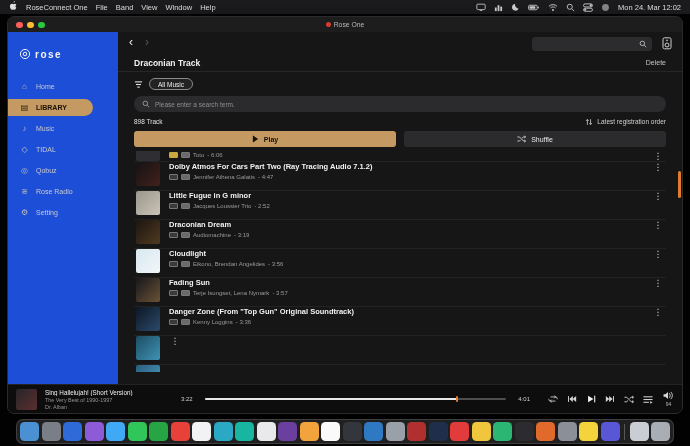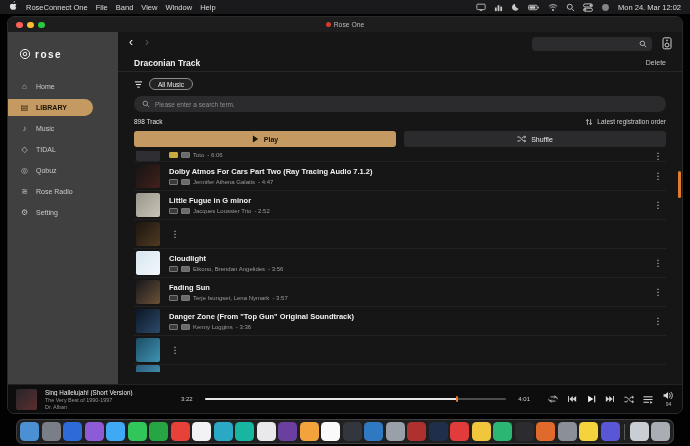--- a/index.html
+++ b/index.html
@@ -20,21 +20,21 @@
     border-radius:7px;overflow:hidden;box-shadow:0 12px 34px rgba(0,0,0,.65);border:1px solid #2a2a2a}
   .titlebar{position:relative;height:15px;background:#1d1d1d}
   .lights{position:absolute;left:8px;top:4.5px;display:flex;gap:4.5px}
   .light{width:6.5px;height:6.5px;border-radius:50%}
   .light.red{background:#ff5f57}.light.yellow{background:#febc2e}.light.green{background:#28c840}
   .win-title{height:100%;display:flex;align-items:center;justify-content:center;gap:3px;
     color:#b8b8b8;font-size:6.8px}
   .win-title .appdot{width:5px;height:5px;border-radius:50%;background:#d63b2f;display:inline-block}
 
   
-  .sidebar{position:absolute;left:0;top:15px;bottom:29px;width:110px;background:#404040}
+  .sidebar{position:absolute;left:0;top:15px;bottom:29px;width:110px;background:#1d4ed8}
   .brand{margin:13px 0 0 11px;height:18px;display:flex;align-items:center;gap:4px;color:#f2f2f2}
   .brand-name{font-size:10px;font-weight:bold;letter-spacing:1.5px}
   .nav{margin-top:13px}
   .side-item{height:21px;display:flex;align-items:center;gap:7px;padding-left:12px;
     color:#c9c9c9;font-size:7px;cursor:default}
   .side-item .glyph{width:9px;font-size:8px;text-align:center;color:#bdbdbd}
   .side-item.active{background:#c49a62;color:#1c1306;width:85px;height:17px;margin:2px 0;
     border-radius:0 9px 9px 0;font-weight:bold}
   .side-item.active .glyph{color:#1c1306}
 
@@ -63,21 +63,21 @@
   .countrow{margin-top:5px;height:9px;display:flex;align-items:center;font-size:6.5px;color:#e0e0e0}
   .sortgrp{margin-left:auto;display:flex;align-items:center;gap:4px;color:#cfcfcf}
   .btnrow{margin-top:5px;display:flex;gap:8px;height:16px}
   .bigbtn{flex:1;border-radius:3px;display:flex;align-items:center;justify-content:center;gap:5px;
     font-size:7px;cursor:default}
   .bigbtn.play{background:#c49a62;color:#17120b;font-weight:bold}
   .bigbtn.shuffle{background:#2b2b2e;color:#e8e8e8}
 
   
   .list{margin-top:4px;height:236px;overflow:hidden}
-  .row{display:flex;align-items:center;height:29px;gap:9px;border-bottom:1px solid #222;padding:0 2px}
+  .row{display:flex;height:29px;gap:9px;border-bottom:1px solid #222;padding:0 2px}
   .art{width:24px;height:24px;border-radius:2px;flex:none;background:#333}
   .meta{flex:1;min-width:0}
   .ttl{font-size:7.5px;font-weight:bold;color:#f2f2f2;white-space:nowrap;overflow:hidden;text-overflow:ellipsis}
   .sub{display:flex;align-items:center;gap:3px;margin-top:2.5px;font-size:6px;color:#9a9a9a;white-space:nowrap}
   .badge{width:9px;height:6px;border-radius:1px;background:#3a3a3a;border:0.5px solid #777;flex:none}
   .badge.lt{background:#6a6a6a}
   .badge.gold{background:#c9a93e;border-color:#c9a93e}
   .dur::before{content:" -  "}
   .kebab{width:12px;text-align:center;font-size:9px;color:#cfcfcf;flex:none}
   .row.partial-top{height:11px;overflow:hidden;align-items:flex-start;border-bottom:1px solid #222}
@@ -346,20 +346,29 @@
                 <span class="badge lt"></span>
                 <span>Jacques Loussier Trio</span>
                 <span class="dur">2:52</span>
               </div>
             </div>
             <div class="kebab">⋮</div>
           </div>
 
           <div class="row">
             <div class="art" style="background:linear-gradient(135deg,#1c150f,#503a22)"></div>
+            <div class="meta">
+              <div class="ttl">Draconian Dream</div>
+              <div class="sub">
+                <span class="badge"></span>
+                <span class="badge lt"></span>
+                <span>Audiomachine</span>
+                <span class="dur">3:19</span>
+              </div>
+            </div>
             <div class="kebab">⋮</div>
           </div>
 
           <div class="row">
             <div class="art" style="background:linear-gradient(135deg,#d8e7f0,#f2f7fa)"></div>
             <div class="meta">
               <div class="ttl">Cloudlight</div>
               <div class="sub">
                 <span class="badge"></span>
                 <span class="badge lt"></span>

